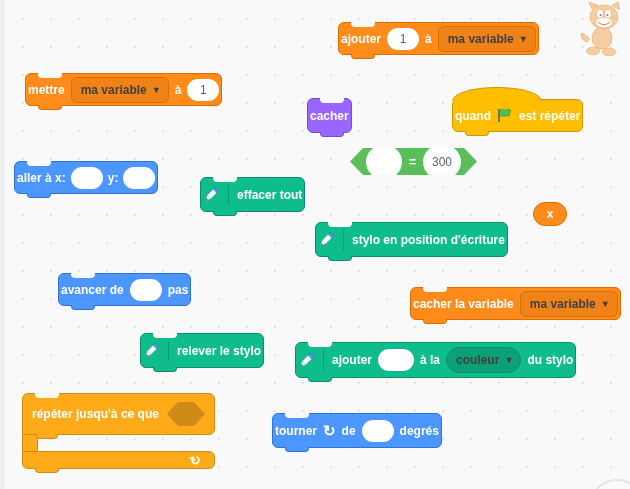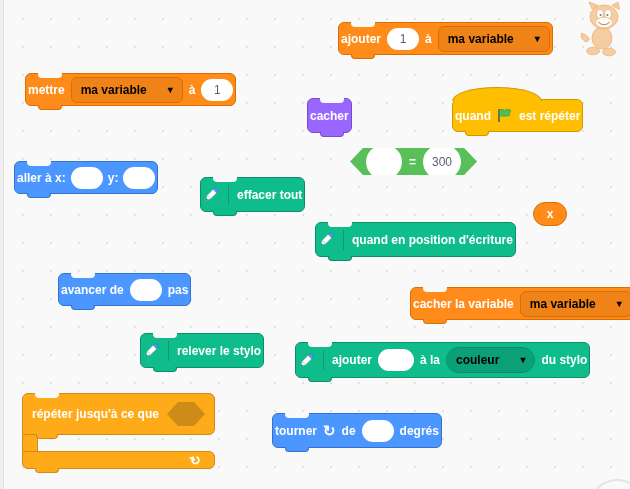--- a/index.html
+++ b/index.html
@@ -56,23 +56,23 @@
   .variables{--bg:#FF8C1A;--bd:#DB6E00;}
   .pen      {--bg:#0FBD8C;--bd:#0B8E69;}
 
   
   .slot{
     background:#fff;border-radius:999px;height:22px;min-width:32px;
     display:inline-flex;align-items:center;justify-content:center;
     color:#575E75;font-weight:400;font-size:12px;padding:0 9px;box-sizing:border-box;
   }
   .dropdown{
-    display:inline-flex;align-items:center;gap:21px;height:24px;padding:0 9px;
+    display:inline-flex;align-items:center;gap:7px;height:24px;padding:0 9px;
     background:rgba(0,0,0,0.06);border:1px solid var(--bd);border-radius:6px;
-    color:#000000;font-weight:700;font-size:12px;cursor:pointer;
+    color:#404040;font-weight:700;font-size:12px;cursor:pointer;
   }
   .dropdown.pill{border-radius:999px;background:rgba(0,0,0,0.15);}
   .dd-arrow{font-size:10px;line-height:1;}
 
   
   .bool-block{
     position:absolute;display:flex;align-items:center;gap:7px;
     padding:0 16px;height:27px;background:var(--bg);
     clip-path:polygon(13px 0, calc(100% - 13px) 0, 100% 50%, calc(100% - 13px) 100%, 13px 100%, 0 50%);
     color:#fff;font-weight:700;font-size:12px;
@@ -188,21 +188,21 @@
 <div class="block stack pen" style="left:315px;top:222px;height:35px;">
   <svg class="pen-icon-svg" width="17" height="17" viewBox="0 0 16 16">
     <g transform="rotate(45 8 8)">
       <rect x="5.8" y="0.5" width="4.4" height="3.2" rx="1" fill="#4C97FF" stroke="#3B66A5" stroke-width="0.5"></rect>
       <rect x="5.8" y="3.7" width="4.4" height="7.5" fill="#FFFFFF" stroke="#B9C3CF" stroke-width="0.5"></rect>
       <path d="M5.8 11.2 L8 15.5 L10.2 11.2 Z" fill="#FFF" stroke="#B9C3CF" stroke-width="0.5"></path>
       <path d="M7.3 13.8 L8 15.5 L8.7 13.8 Z" fill="#2E3856"></path>
     </g>
   </svg>
   <span class="pen-divider"></span>
-  <span class="lbl">quand en position d'écriture</span>
+  <span class="lbl">stylo en position d'écriture</span>
 </div>
 
 <div class="reporter variables" style="left:533px;top:202px;">
   <span>x</span>
 </div>
 
 <div class="block stack motion" style="left:58px;top:273px;">
   <span class="lbl">avancer de</span>
   <span class="slot"></span>
   <span class="lbl">pas</span>

